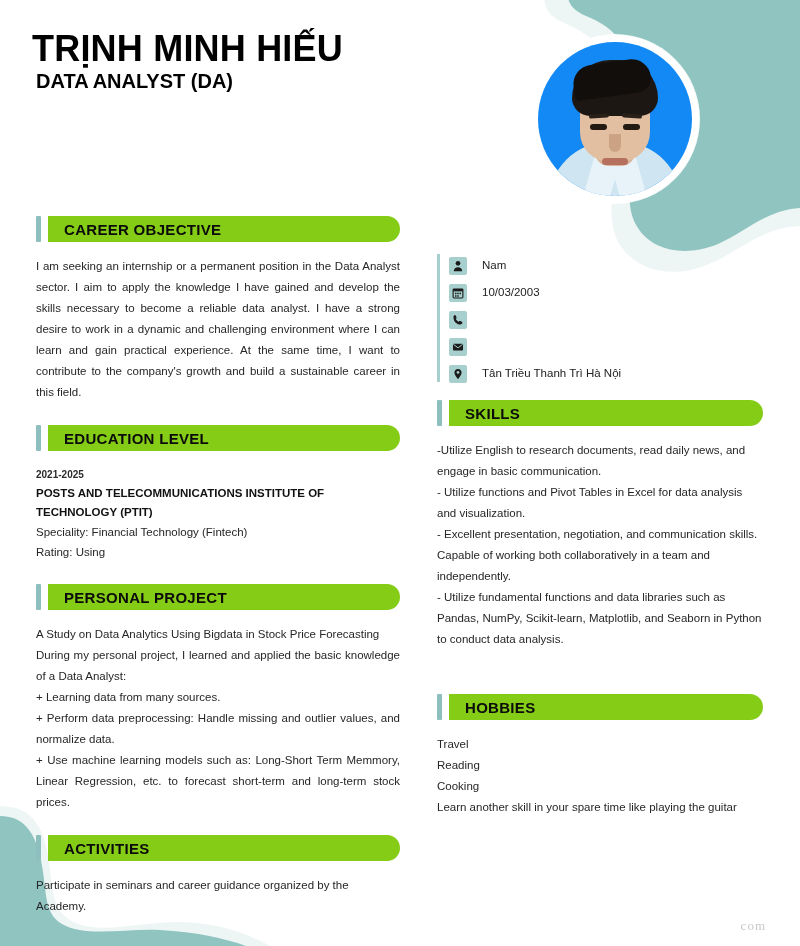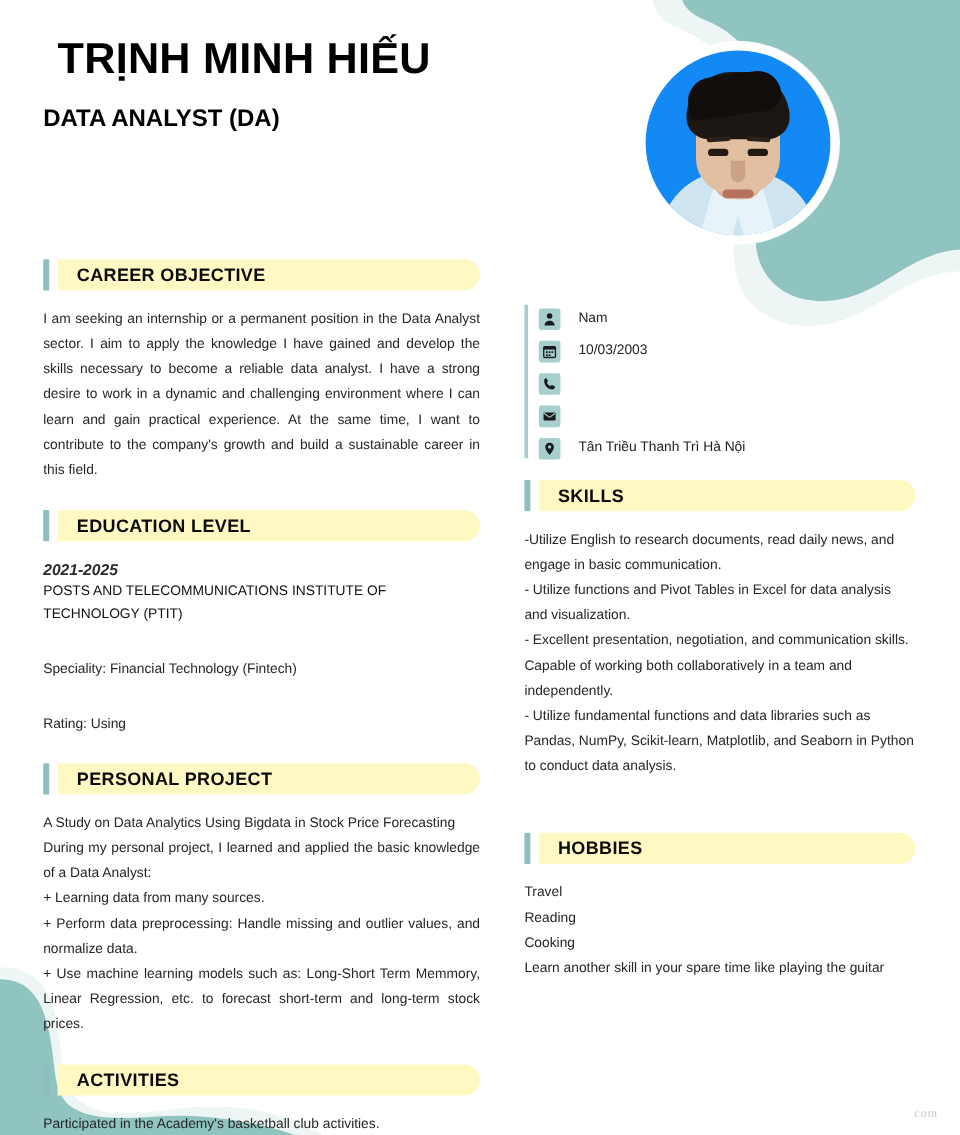--- a/index.html
+++ b/index.html
@@ -51,67 +51,67 @@
     background:#241a14;border-radius:8px;}
   .av-eye-r{position:absolute;left:50%;top:82px;margin-left:8px;width:17px;height:6px;
     background:#241a14;border-radius:8px;}
   .av-nose{position:absolute;left:50%;top:92px;transform:translateX(-50%);
     width:12px;height:18px;background:rgba(160,110,80,.35);border-radius:0 0 8px 8px;}
   .av-mouth{position:absolute;left:50%;top:116px;transform:translateX(-50%);
     width:26px;height:7px;background:#b5705e;border-radius:8px;}
 
   
   .name {
-    position:absolute; left:48px; top:28px;
+    position:absolute; left:32px; top:28px;
     font-size:36px; font-weight:bold; letter-spacing:.2px; color:#000;
   }
   .job-title {
-    position:absolute; left:36px; top:88px;
+    position:absolute; left:36px; top:70px;
     font-size:20px; font-weight:bold; color:#000;
   }
 
   
   .sec-bar { display:flex; align-items:stretch; height:26px; margin-bottom:14px; }
   .sec-bar .accent { width:5px; background:#8cbfbe; border-radius:1px; flex:0 0 5px; }
   .sec-bar .bar {
-    flex:1; background:#fef9c3; border-radius:0 14px 14px 0;
+    flex:1; background:#84cc16; border-radius:0 14px 14px 0;
     display:flex; align-items:center; margin-left:7px;
   }
   .sec-bar .bar span {
     font-size:15px; font-weight:bold; color:#0b0b0b;
     letter-spacing:.3px; padding-left:16px;
   }
 
   
   .col-left { position:absolute; left:36px; top:216px; width:364px; }
   .col-right { position:absolute; left:437px; top:400px; width:326px; }
 
   .body-text { font-size:11.5px; line-height:21px; color:#262626; }
   .justify { text-align:justify; }
   .block { margin-bottom:22px; }
 
-  .edu-years { font-size:13px; font-style:italic; font-weight:bold; color:#2b2b2b; line-height:19px; }
-  .edu-school { font-size:11.5px; font-weight:normal; color:#111; line-height:19px; }
-  .edu-line { font-size:11.5px; color:#262626; line-height:20px;margin-top:26px; }
+  .edu-years { font-size:10px; font-weight:bold; color:#2b2b2b; line-height:19px; }
+  .edu-school { font-size:11.5px; font-weight:bold; color:#111; line-height:19px; }
+  .edu-line { font-size:11.5px; color:#262626; line-height:20px; }
 
   
   .contact { position:absolute; left:437px; top:252px; width:330px; }
   .contact-rail { position:absolute; left:0; top:2px; width:3px; height:128px; background:#a7cfce; }
   .contact-row { display:flex; align-items:center; height:27px; padding-left:12px; }
   .contact-icon {
     width:18px; height:18px; background:#a7cfce; border-radius:2px;
     display:flex; align-items:center; justify-content:center; flex:0 0 18px;
   }
   .contact-icon svg { display:block; }
   .contact-val { font-size:11.5px; color:#222; margin-left:15px; min-height:14px; }
 
   
   .watermark {
-    position:absolute; right:18px; bottom:12px;
-    font-size:10px; color:#c9c9c9; letter-spacing:1px;
+    position:absolute; right:34px; bottom:12px;
+    font-size:13px; color:#c9c9c9; letter-spacing:1px;
     font-family:"Liberation Serif", serif;
     margin-top:38px;
   }
 </style>
 </head>
 <body>
 
 <div class="page">
 
   <svg class="deco" id="blob-top-right" viewBox="0 0 300 300" preserveAspectRatio="none">
@@ -246,21 +246,20 @@
       <div class="body-text justify">+ Use machine learning models such as: Long-Short Term Memmory, Linear Regression, etc. to forecast short-term and long-term stock prices.</div>
     </div>
 
     <div class="block">
       <div class="sec-bar">
         <div class="accent"></div>
         <div class="bar">
             <span>ACTIVITIES</span>
           </div>
       </div>
-      <div class="body-text">Participated in the Academy's basketball club activities.</div>
       <div class="body-text">Participate in seminars and career guidance organized by the Academy.</div>
 
     </div>
 
   </div>
 
   <div class="col-right">
 
     <div class="block">
       <div class="sec-bar">

